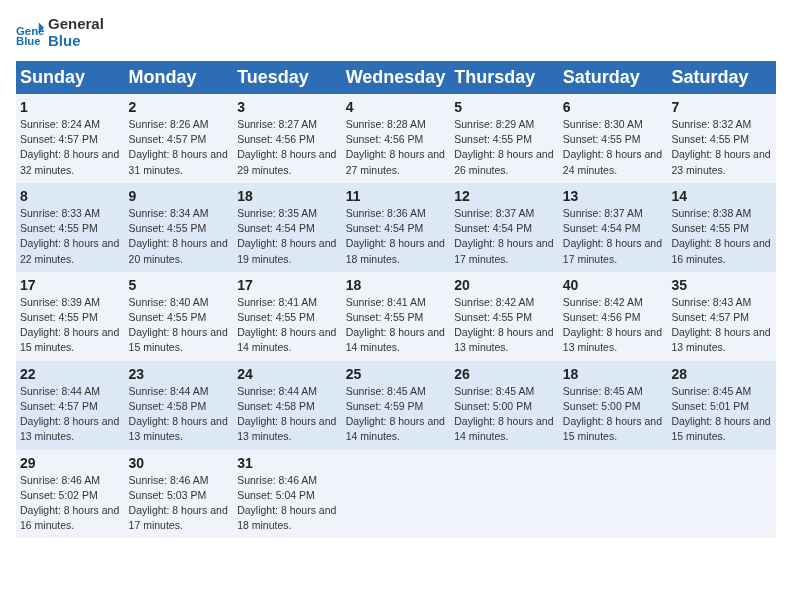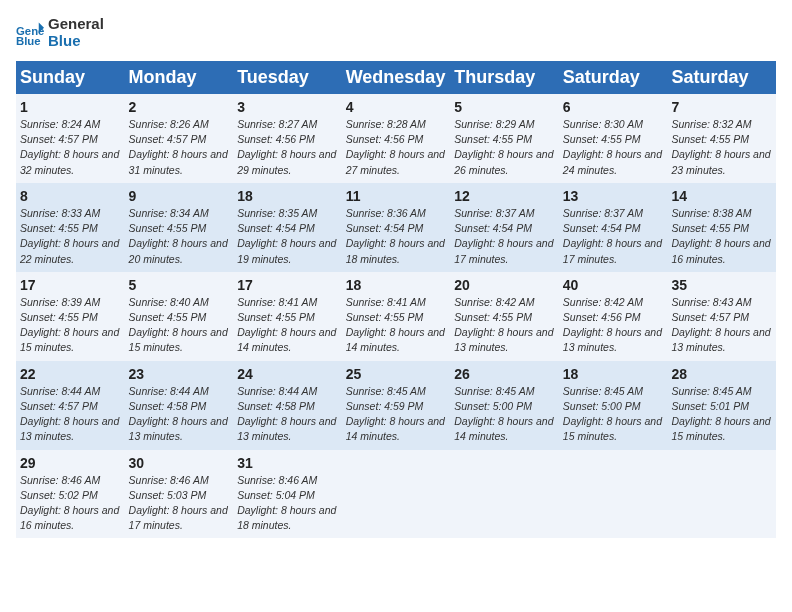--- a/index.html
+++ b/index.html
@@ -69,21 +69,20 @@
       font-size: 14px;
       font-weight: bold;
       color: #222;
       display: block;
       margin-bottom: 2px;
     }
     .day-info {
       color: #333;
       line-height: 1.45;
       font-size: 10.5px;
-      font-style: italic;
     }
   </style>
 </head>
 <body>
 
 <div class="header">
   <div class="logo">
     <svg class="logo-icon" viewBox="0 0 32 32">
       <text x="0" y="18" font-size="13" font-weight="bold" fill="#1a6faf">General</text>
       <text x="0" y="30" font-size="13" font-weight="bold" fill="#1a6faf">Blue</text>

